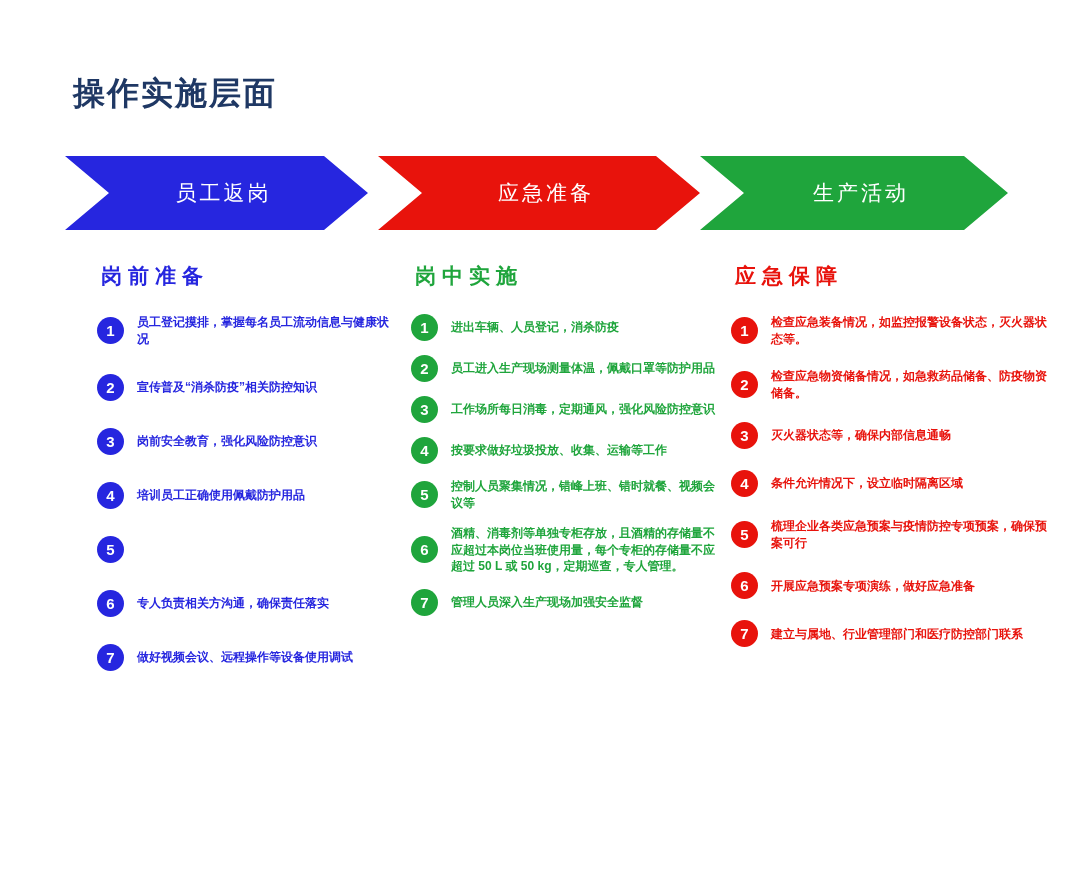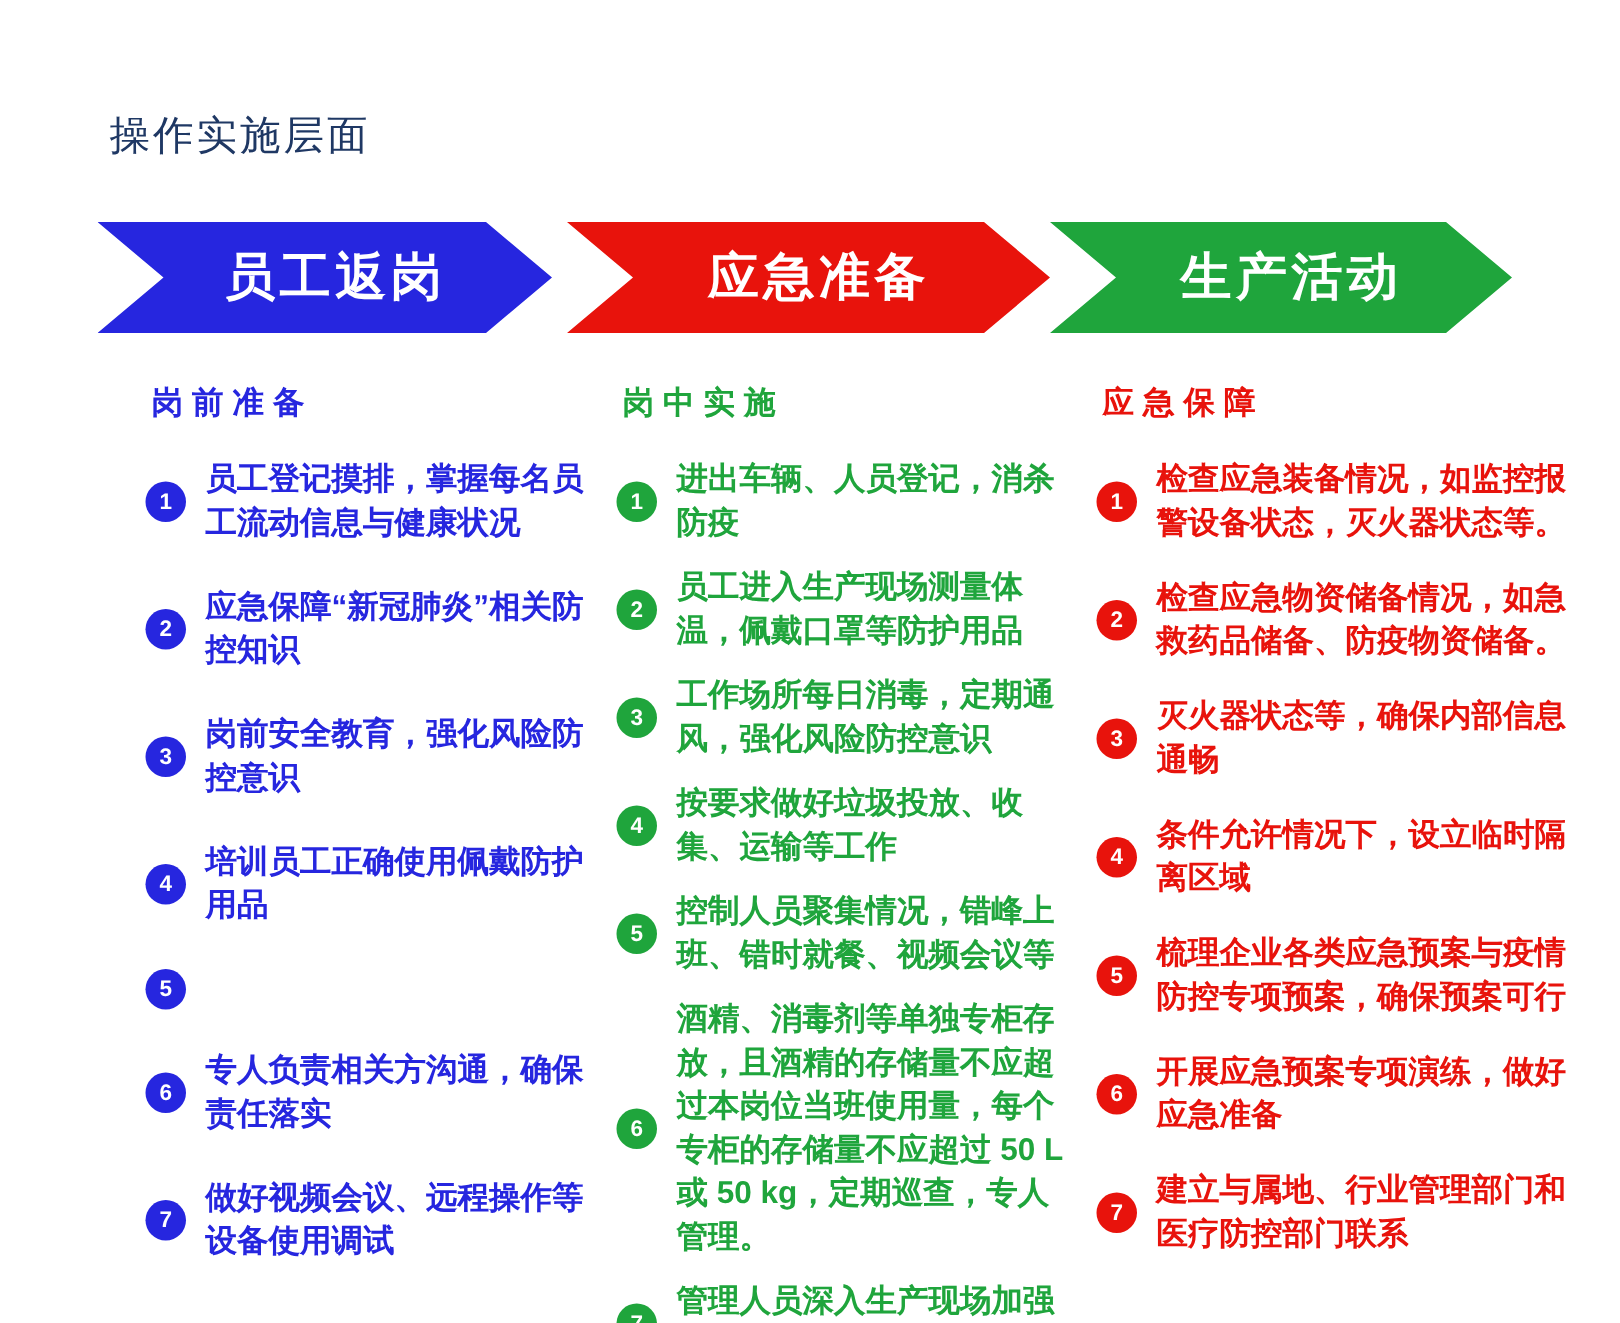--- a/index.html
+++ b/index.html
@@ -20,38 +20,38 @@
     height: 882px;
     overflow: hidden;
   }
   .page {
     width: 1080px;
     height: 882px;
     padding: 72px 0 0 65px;
   }
   .title {
     margin: 0 0 40px 8px;
-    font-size: 27px;
-    font-weight: 400;
+    font-size: 32px;
+    font-weight: 700;
     letter-spacing: 2px;
     color: var(--navy);
   }
   
   .arrows {
     display: flex;
     align-items: center;
   }
   .arrow {
     height: 74px;
     display: flex;
     align-items: center;
     justify-content: center;
     color: #ffffff;
-    font-size: 34px;
-    font-weight: 700;
+    font-size: 21px;
+    font-weight: 400;
     letter-spacing: 3px;
     clip-path: polygon(0 0, calc(100% - 44px) 0, 100% 50%, calc(100% - 44px) 100%, 0 100%, 44px 50%);
     margin-right: 10px;
   }
   .arrow span { padding-left: 14px; }
   .arrow-1 { width: 303px; background: var(--blue); }
   .arrow-2 { width: 308px; background: var(--green); }
   .arrow-3 { width: 322px; background: var(--red); margin-right: 0; }
   
   .columns {
@@ -89,21 +89,21 @@
     border-radius: 50%;
     display: flex;
     align-items: center;
     justify-content: center;
     color: #ffffff;
     font-size: 15px;
     font-weight: 800;
     margin-right: 13px;
   }
   .item-text {
-    font-size: 21px;
+    font-size: 12px;
     font-weight: 700;
     line-height: 1.38;
   }
 </style>
 </head>
 <body>
 
 <div class="page">
 
   <h1 class="title">操作实施层面</h1>
@@ -123,21 +123,21 @@
   <div class="columns">
 
     <section class="col col-1">
       <h2 class="col-header">岗前准备</h2>
       <div class="item">
         <span class="badge">1</span>
         <span class="item-text">员工登记摸排，掌握每名员工流动信息与健康状况</span>
       </div>
       <div class="item">
         <span class="badge">2</span>
-        <span class="item-text">应急保障“新冠肺炎”相关防控知识</span>
+        <span class="item-text">宣传普及“消杀防疫”相关防控知识</span>
       </div>
       <div class="item">
         <span class="badge">3</span>
         <span class="item-text">岗前安全教育，强化风险防控意识</span>
       </div>
       <div class="item">
         <span class="badge">4</span>
         <span class="item-text">培训员工正确使用佩戴防护用品</span>
       </div>
       <div class="item">

